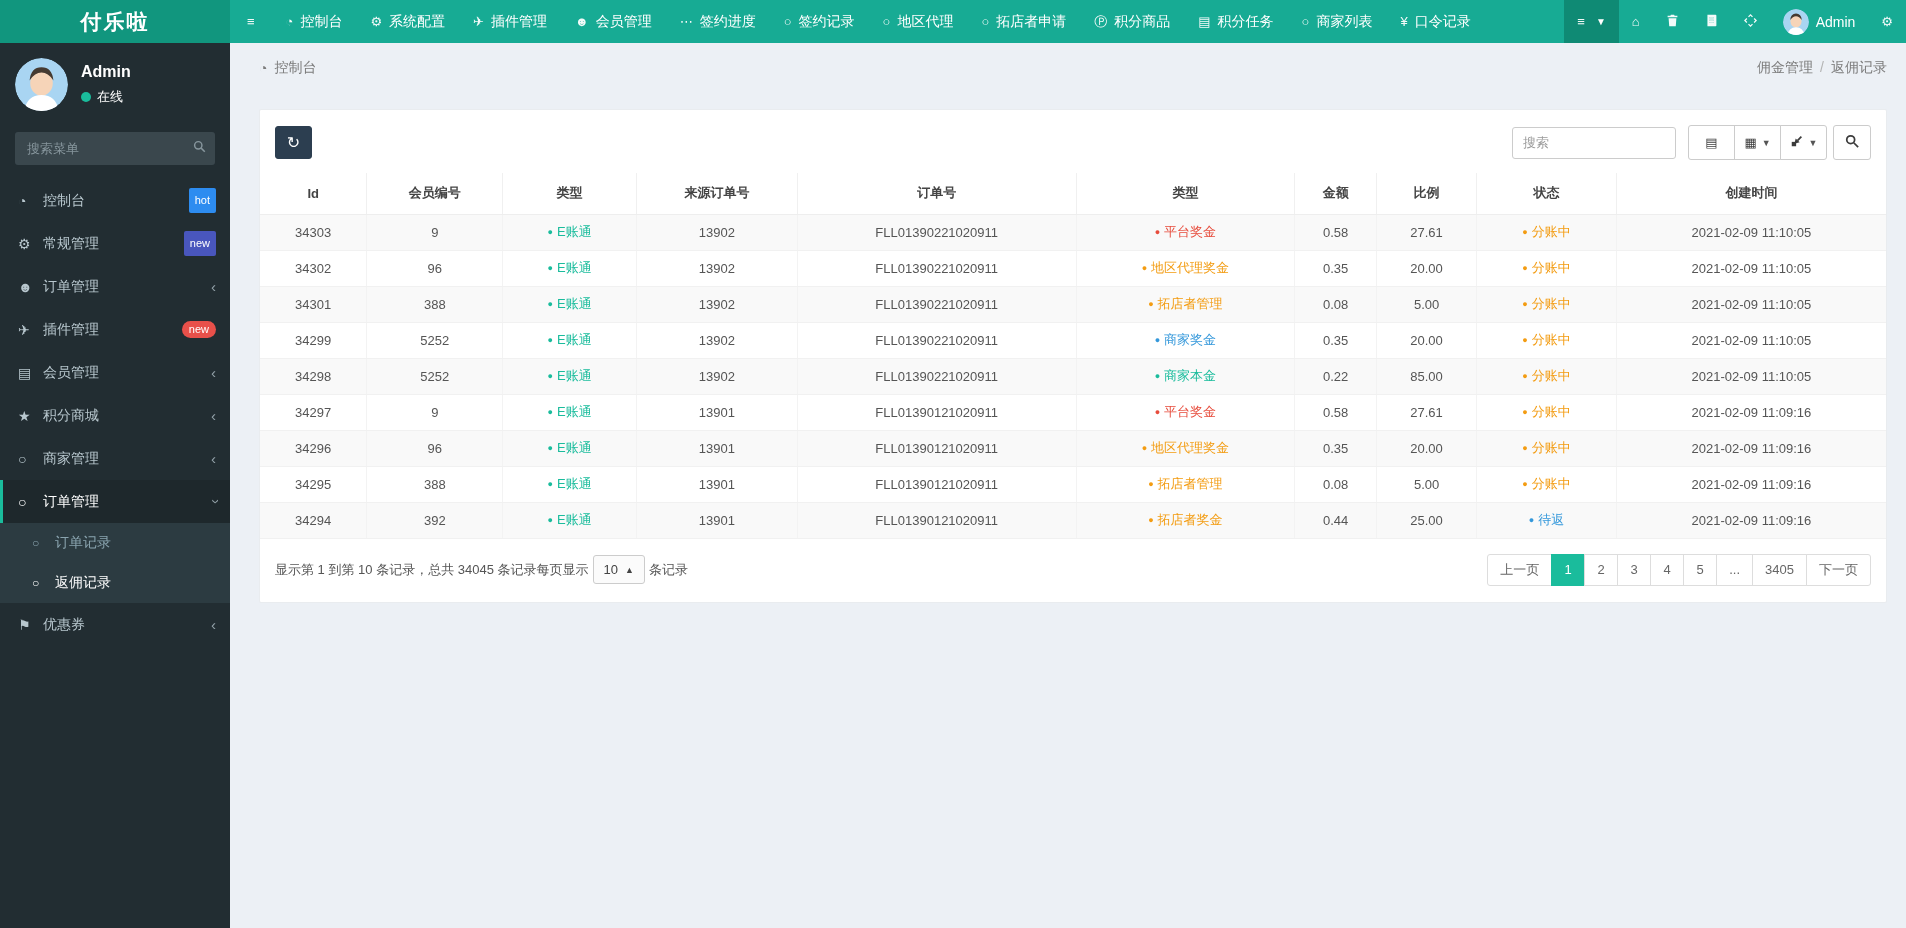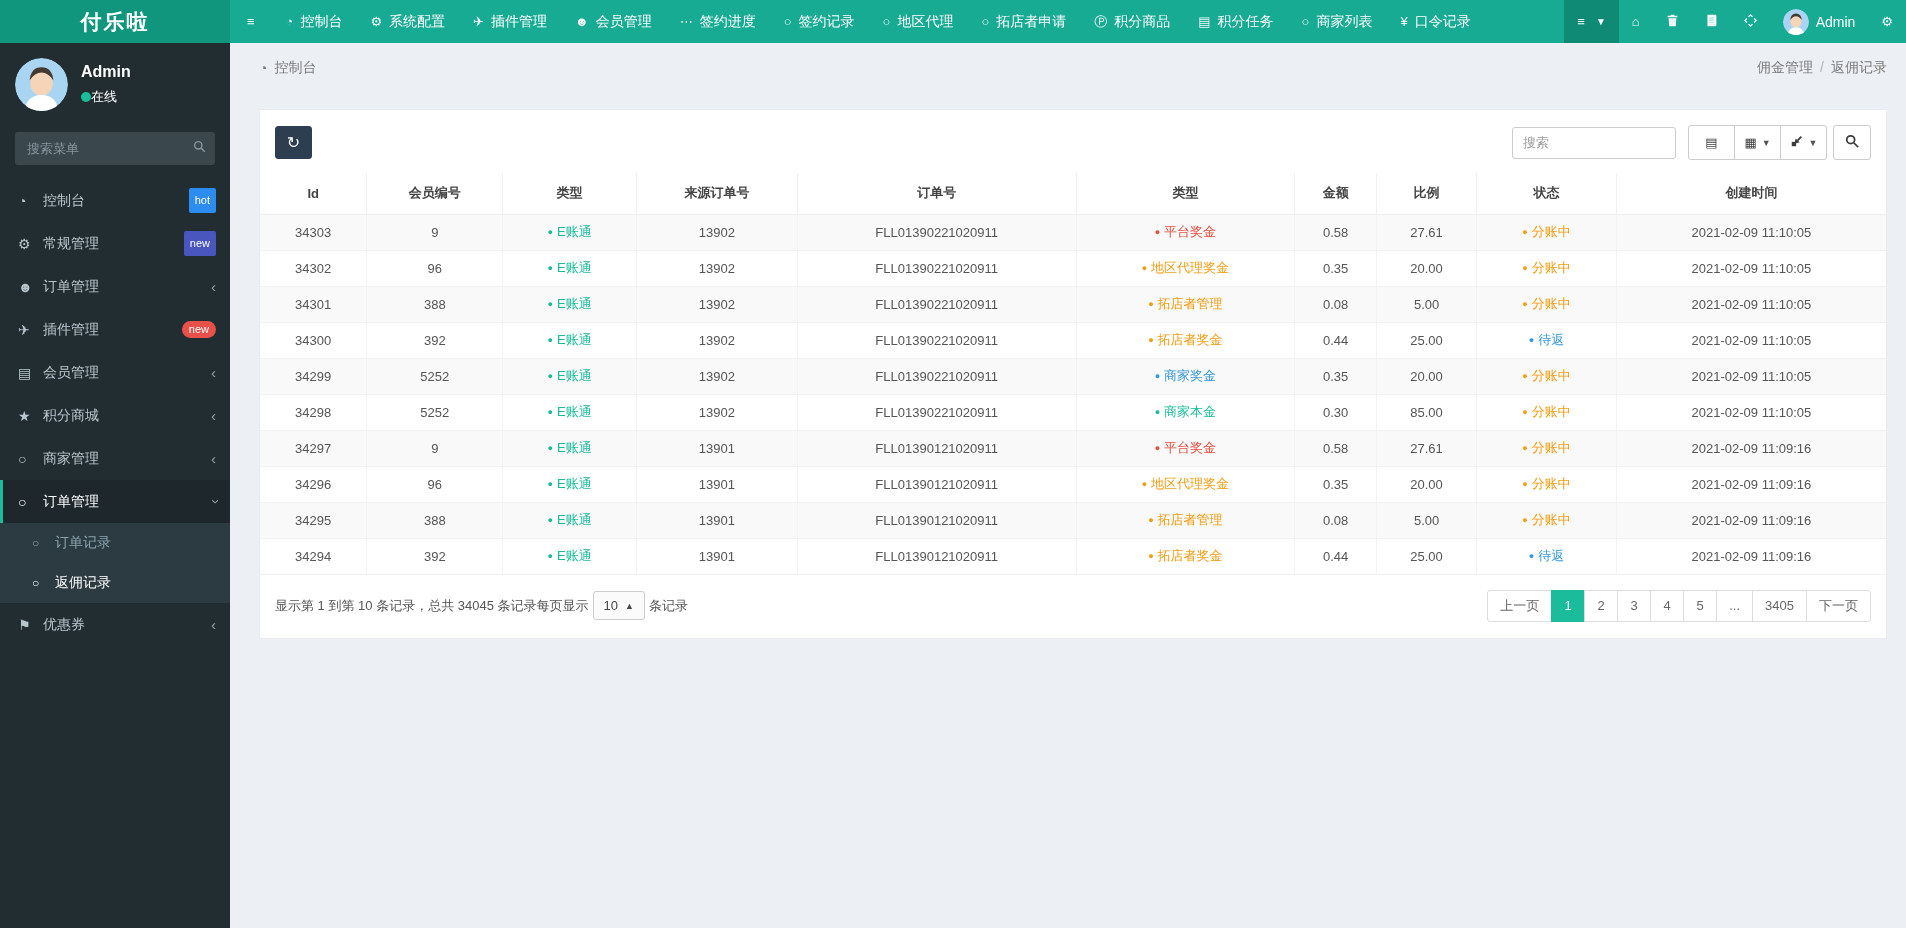--- a/index.html
+++ b/index.html
@@ -23,21 +23,21 @@
   .nav-item.active-dark{background:var(--navdark)}
   .nav-item .caret{font-size:10px;margin-left:4px}
   .avatar-sm{width:26px;height:26px;border-radius:50%;overflow:hidden;flex:0 0 26px}
   .avatar-sm svg,.avatar-lg svg{display:block;width:100%;height:100%}
 
   
   .sidebar{position:fixed;top:43px;left:0;bottom:0;width:230px;background:var(--sidebar);overflow:hidden}
   .user-panel{display:flex;align-items:center;gap:13px;padding:15px 15px 13px 15px}
   .avatar-lg{width:53px;height:53px;border-radius:50%;overflow:hidden;flex:0 0 53px}
   .uname{color:#fff;font-size:16px;font-weight:bold;margin-bottom:7px}
-  .ustatus{color:#fff;font-size:13px;display:flex;align-items:center;}
+  .ustatus{color:#fff;font-size:13px;display:flex;align-items:center;gap:6px}
   .ustatus .dot{width:10px;height:10px;border-radius:50%;background:var(--teal);display:inline-block}
   .sidebar-search{margin:8px 15px 2px 15px;position:relative}
   .sidebar-search input{width:100%;background:#3a474d;border:none;outline:none;color:#ccc;padding:9px 30px 9px 12px;border-radius:3px;font-size:13px}
   .sidebar-search input::placeholder{color:#87969d}
   .sidebar-search .sicon{position:absolute;right:9px;top:8px;color:#87969d}
   .menu{list-style:none;margin-top:14px}
   .m-item{display:flex;align-items:center;height:43px;padding:0 14px 0 15px;color:#b8c7ce;font-size:14px;cursor:pointer;border-left:3px solid transparent}
   .m-item .micon{width:25px;font-size:14px;text-align:left}
   .m-item .arrow{margin-left:auto;font-size:15px;color:#93a1a8}
   .m-item .arrow.down{display:inline-block;transform:rotate(-90deg)}
@@ -394,51 +394,39 @@
             <td><span class="dot-s" style="color: rgb(26, 188, 156);">●</span><span style="color: rgb(26, 188, 156);">E账通</span></td>
             <td>13902</td>
             <td>FLL01390221020911</td>
             <td><span class="dot-s" style="color: rgb(243, 156, 18);">●</span><span style="color: rgb(243, 156, 18);">拓店者管理</span></td>
             <td>0.08</td>
             <td>5.00</td>
             <td><span class="dot-s" style="color: rgb(243, 156, 18);">●</span><span style="color: rgb(243, 156, 18);">分账中</span></td>
             <td>2021-02-09 11:10:05</td>
           </tr>
           <tr>
-            <td>34300</td>
-            <td>392</td>
-            <td><span class="dot-s" style="color: rgb(26, 188, 156);">●</span><span style="color: rgb(26, 188, 156);">E账通</span></td>
-            <td>13902</td>
-            <td>FLL01390221020911</td>
-            <td><span class="dot-s" style="color: rgb(243, 156, 18);">●</span><span style="color: rgb(243, 156, 18);">拓店者奖金</span></td>
-            <td>0.44</td>
-            <td>25.00</td>
-            <td><span class="dot-s" style="color: rgb(52, 152, 219);">●</span><span style="color: rgb(52, 152, 219);">待返</span></td>
-            <td>2021-02-09 11:10:05</td>
-          </tr>
-          <tr>
             <td>34299</td>
             <td>5252</td>
             <td><span class="dot-s" style="color: rgb(26, 188, 156);">●</span><span style="color: rgb(26, 188, 156);">E账通</span></td>
             <td>13902</td>
             <td>FLL01390221020911</td>
             <td><span class="dot-s" style="color: rgb(52, 152, 219);">●</span><span style="color: rgb(52, 152, 219);">商家奖金</span></td>
             <td>0.35</td>
             <td>20.00</td>
             <td><span class="dot-s" style="color: rgb(243, 156, 18);">●</span><span style="color: rgb(243, 156, 18);">分账中</span></td>
             <td>2021-02-09 11:10:05</td>
           </tr>
           <tr>
             <td>34298</td>
             <td>5252</td>
             <td><span class="dot-s" style="color: rgb(26, 188, 156);">●</span><span style="color: rgb(26, 188, 156);">E账通</span></td>
             <td>13902</td>
             <td>FLL01390221020911</td>
             <td><span class="dot-s" style="color: rgb(26, 188, 156);">●</span><span style="color: rgb(26, 188, 156);">商家本金</span></td>
-            <td>0.30</td>
+            <td>0.22</td>
             <td>85.00</td>
             <td><span class="dot-s" style="color: rgb(243, 156, 18);">●</span><span style="color: rgb(243, 156, 18);">分账中</span></td>
             <td>2021-02-09 11:10:05</td>
           </tr>
           <tr>
             <td>34297</td>
             <td>9</td>
             <td><span class="dot-s" style="color: rgb(26, 188, 156);">●</span><span style="color: rgb(26, 188, 156);">E账通</span></td>
             <td>13901</td>
             <td>FLL01390121020911</td>

